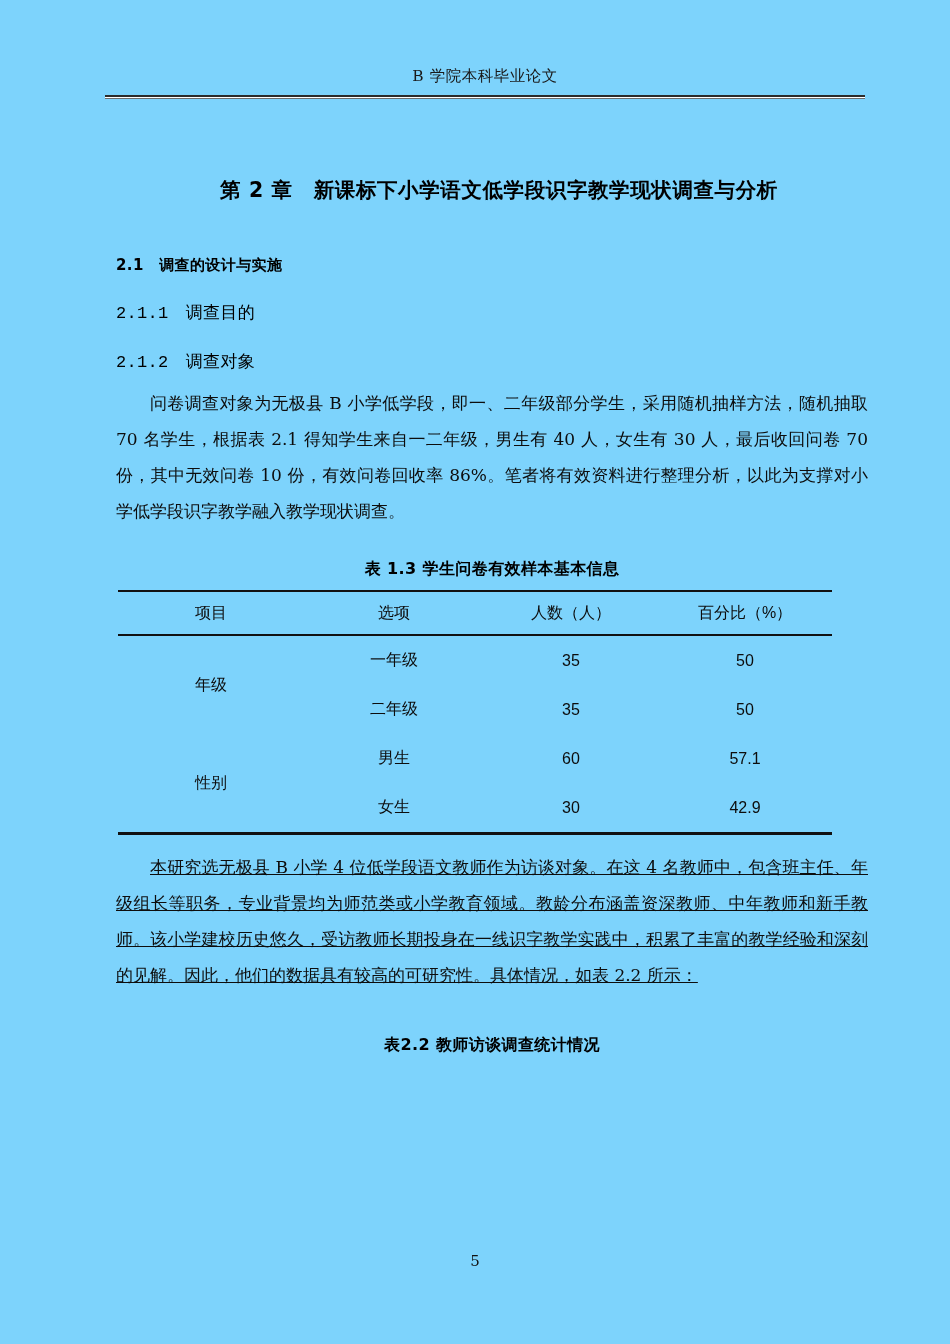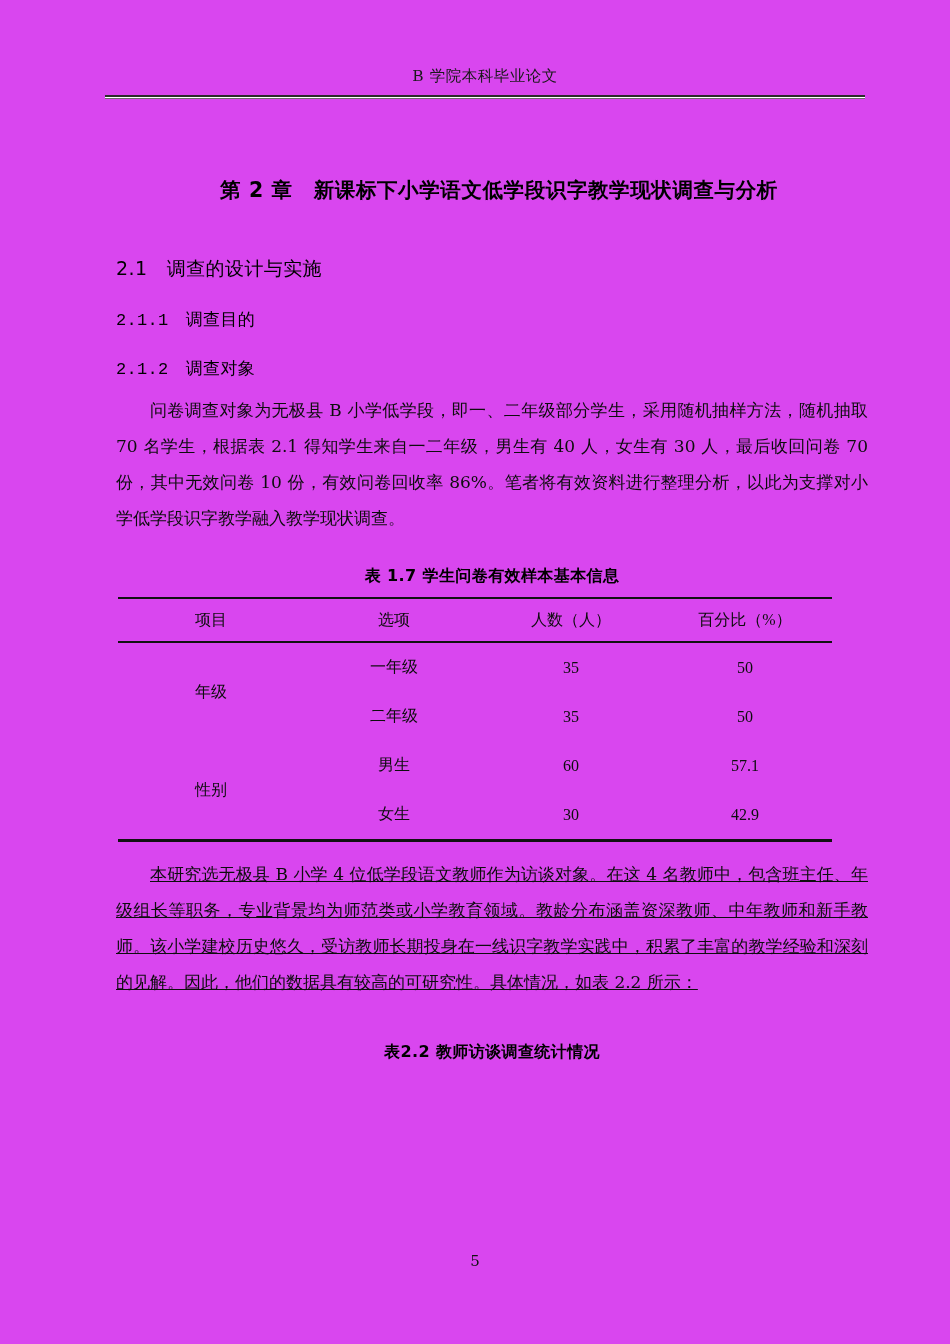--- a/index.html
+++ b/index.html
@@ -5,21 +5,21 @@
   html, body {
     margin: 0;
     padding: 0;
     background: #ffffff;
   }
 
   .page {
     position: relative;
     width: 950px;
     height: 1344px;
-    background: #d946ef;
+    background: #7dd3fc;
     box-sizing: border-box;
     overflow: hidden;
     color: #000000;
     font-family: "DejaVu Serif", "Liberation Serif", serif;
   }
 
   
   .running-header {
     position: absolute;
     left: 105px;
@@ -65,22 +65,22 @@
     font-size: 20.5px;
     font-weight: bold;
     letter-spacing: 0.6px;
     margin: 26px 0 0 0;
     padding-left: 14px;
     color: #000;
   }
 
   .h2 {
     font-family: "DejaVu Sans", "Liberation Sans", sans-serif;
-    font-size: 19px;
-    font-weight: normal;
+    font-size: 15px;
+    font-weight: bold;
     letter-spacing: 0.4px;
     margin: 52px 0 0 0;
     color: #000;
   }
 
   .h3 {
     font-family: Liberation Mono, monospace;
     font-size: 17px;
     font-weight: normal;
     letter-spacing: 0.3px;
@@ -116,21 +116,21 @@
   }
 
   .table-caption-tail {
     margin: 42px 0 0 0;
   }
 
   table.three-line {
     width: 714px;
     margin: 0 0 0 2px;
     border-collapse: collapse;
-    font-family: Liberation Serif, serif;
+    font-family: Liberation Sans, sans-serif;
     font-size: 16px;
     color: #0d0d0d;
   }
 
   table.three-line thead tr {
     border-top: 2.5px solid #111;
     border-bottom: 2.5px solid #111;
   }
 
   table.three-line tbody {
@@ -185,21 +185,21 @@
 
     <h2 class="h2">2.1　调查的设计与实施</h2>
 
     <h3 class="h3">2.1.1　调查目的</h3>
 
 
     <h3 class="h3">2.1.2　调查对象</h3>
 
     <p class="para">问卷调查对象为无极县 B 小学低学段，即一、二年级部分学生，采用随机抽样方法，随机抽取 70 名学生，根据表 2.1 得知学生来自一二年级，男生有 40 人，女生有 30 人，最后收回问卷 70 份，其中无效问卷 10 份，有效问卷回收率 86%。笔者将有效资料进行整理分析，以此为支撑对小学低学段识字教学融入教学现状调查。</p>
 
-    <div class="table-caption">表 1.7 学生问卷有效样本基本信息</div>
+    <div class="table-caption">表 1.3 学生问卷有效样本基本信息</div>
 
     <table class="three-line">
       <thead>
         <tr>
           <th class="col-item">项目</th>
           <th class="col-opt">选项</th>
           <th class="col-count">人数（人）</th>
           <th class="col-pct">百分比（%）</th>
         </tr>
       </thead>

